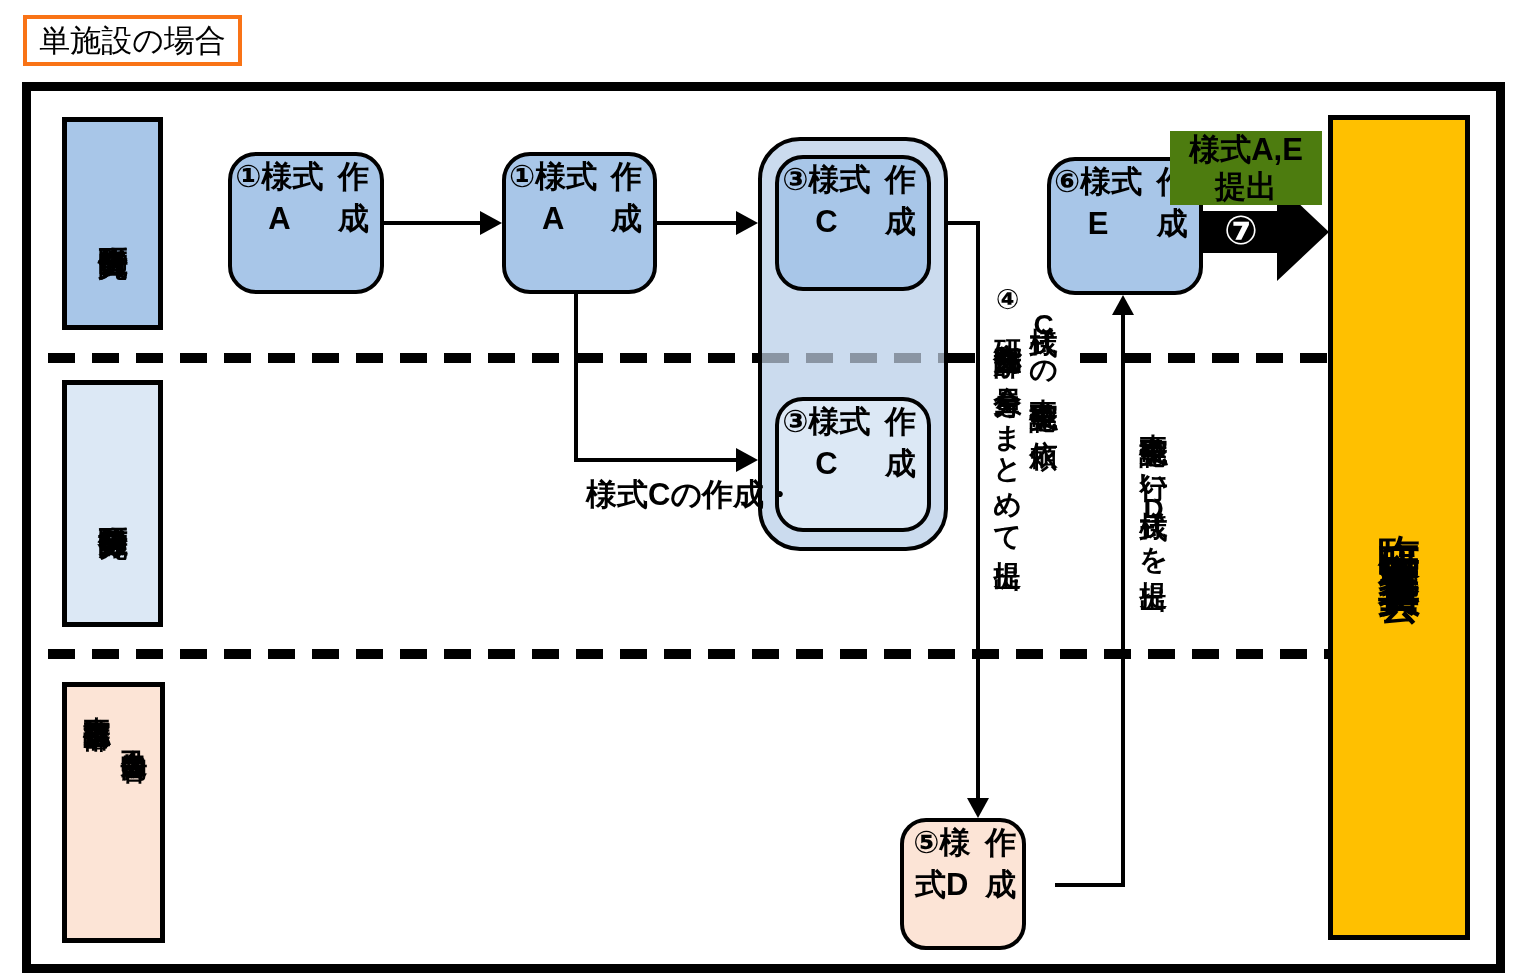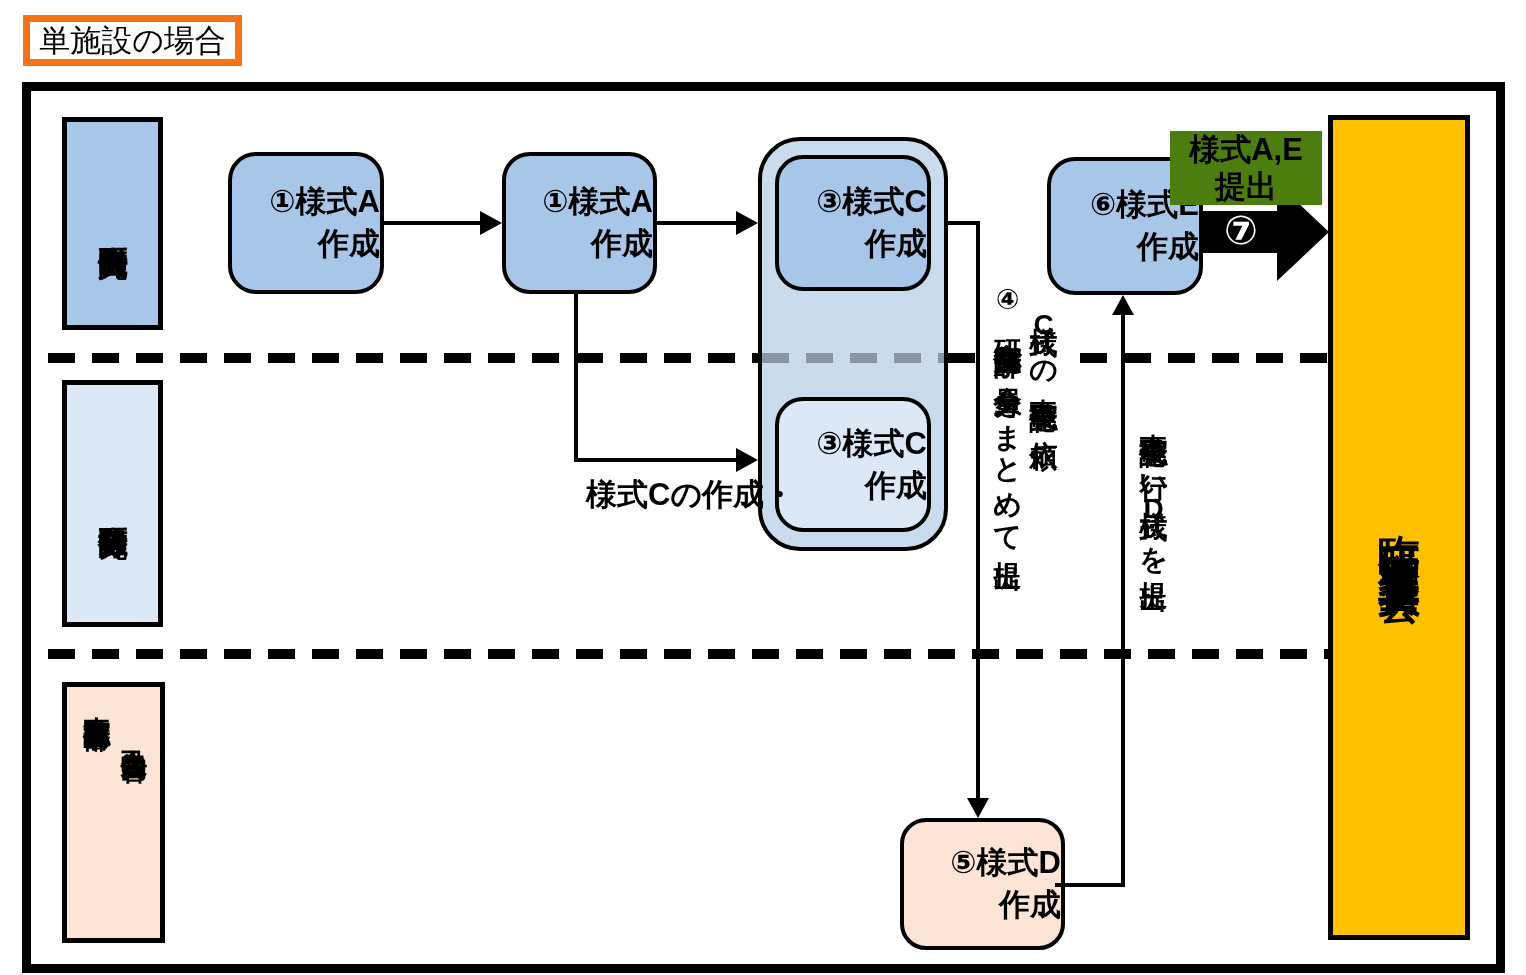--- a/index.html
+++ b/index.html
@@ -6,49 +6,49 @@
   .stage {
     position:relative; width:1526px; height:975px; background:#ffffff;
     font-family:"Liberation Sans","DejaVu Sans",sans-serif; color:#000;
     overflow:hidden;
   }
   .abs { position:absolute; box-sizing:border-box; }
 
   .frame { left:22px; top:82px; width:1483px; height:891px; border:9px solid #000; background:#fff; }
 
   .title-box {
-    left:23px; top:15px; width:219px; height:51px; border:7px solid #f97316; background:#fff;
+    left:23px; top:15px; width:219px; height:51px; border:4px solid #f97316; background:#fff;
     display:flex; align-items:center; justify-content:center; font-size:31px; font-weight:400;
   }
 
   .vtext { writing-mode:vertical-rl; text-orientation:upright; }
 
   .lane {
     border:5px solid #000; display:flex; align-items:center; justify-content:center;
     font-size:30px; font-weight:700;
   }
   .lane1 { left:62px; top:117px; width:101px; height:213px; background:#a8c6e8; }
   .lane2 { left:62px; top:380px; width:101px; height:247px; background:#dce8f5; }
   .lane3 { left:62px; top:682px; width:103px; height:261px; background:#fce4d6; font-size:27px; }
   .lane3col { position:absolute; letter-spacing:1px; }
   .lane3-left  { left:12px; top:8px; }
   .lane3-right { left:49px; top:41px; }
 
   .pbox {
     border:4px solid #000; border-radius:28px;
-    display:flex; flex-direction:column; align-items:flex-end; justify-content:center;
+    display:flex; flex-direction:row; align-items:flex-start; justify-content:center;
     font-size:31px; font-weight:700; line-height:42px; text-align:center;
   }
   .box1 { left:228px; top:152px; width:156px; height:142px; background:#a8c6e8; }
   .box2 { left:502px; top:152px; width:155px; height:142px; background:#a8c6e8; }
   .group-c { left:758px; top:137px; width:190px; height:414px; background:#cbdbee; border:4px solid #000; border-radius:42px; }
   .box3a { left:775px; top:155px; width:156px; height:136px; background:#a8c6e8; }
   .box3b { left:775px; top:397px; width:156px; height:135px; background:#dce8f5; }
   .box6 { left:1047px; top:157px; width:156px; height:138px; background:#a8c6e8; }
-  .box5 { left:900px; top:818px; width:165px; height:132px; background:#fce4d6; border-radius:26px; }
+  .box5 { left:900px; top:818px; width:126px; height:132px; background:#fce4d6; border-radius:26px; }
 
   .committee {
     left:1328px; top:115px; width:142px; height:825px; background:#ffc000; border:5px solid #000;
     display:flex; align-items:center; justify-content:center;
   }
   .committee .vtext { font-size:42px; font-weight:700; letter-spacing:6px; }
 
   .dash  { height:10px; background:repeating-linear-gradient(90deg,#000 0 27px,transparent 27px 44px); }
   .dashg { height:10px; background:repeating-linear-gradient(90deg,#8a95a3 0 27px,transparent 27px 44px); }
 

